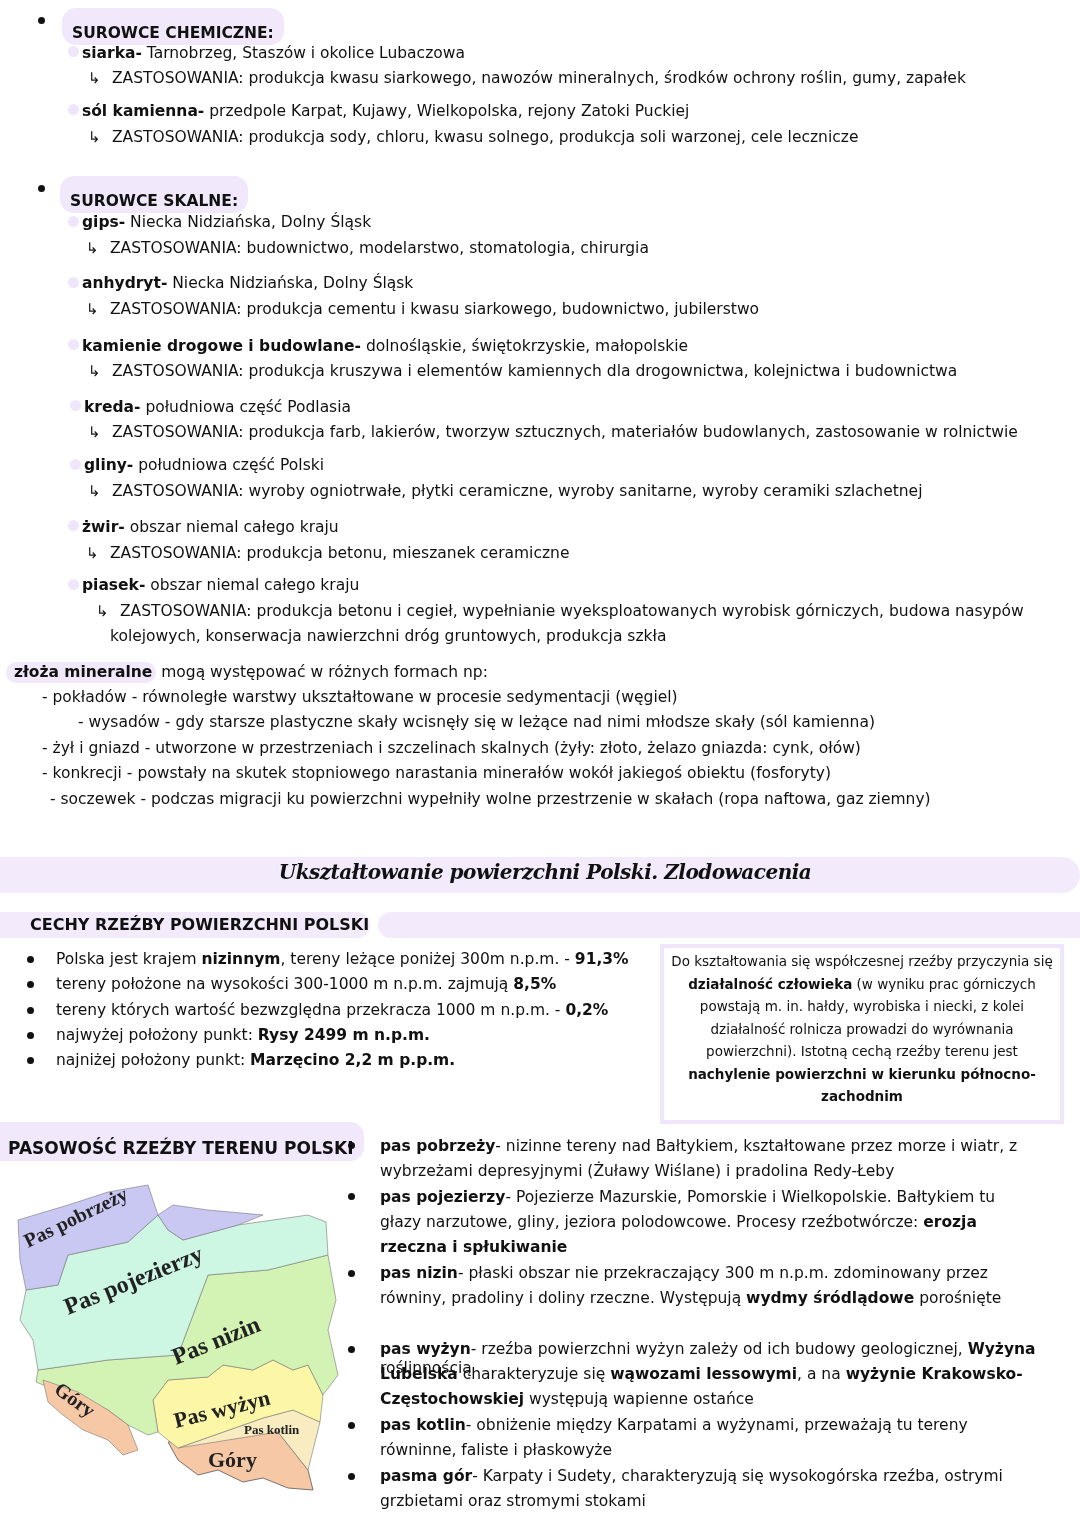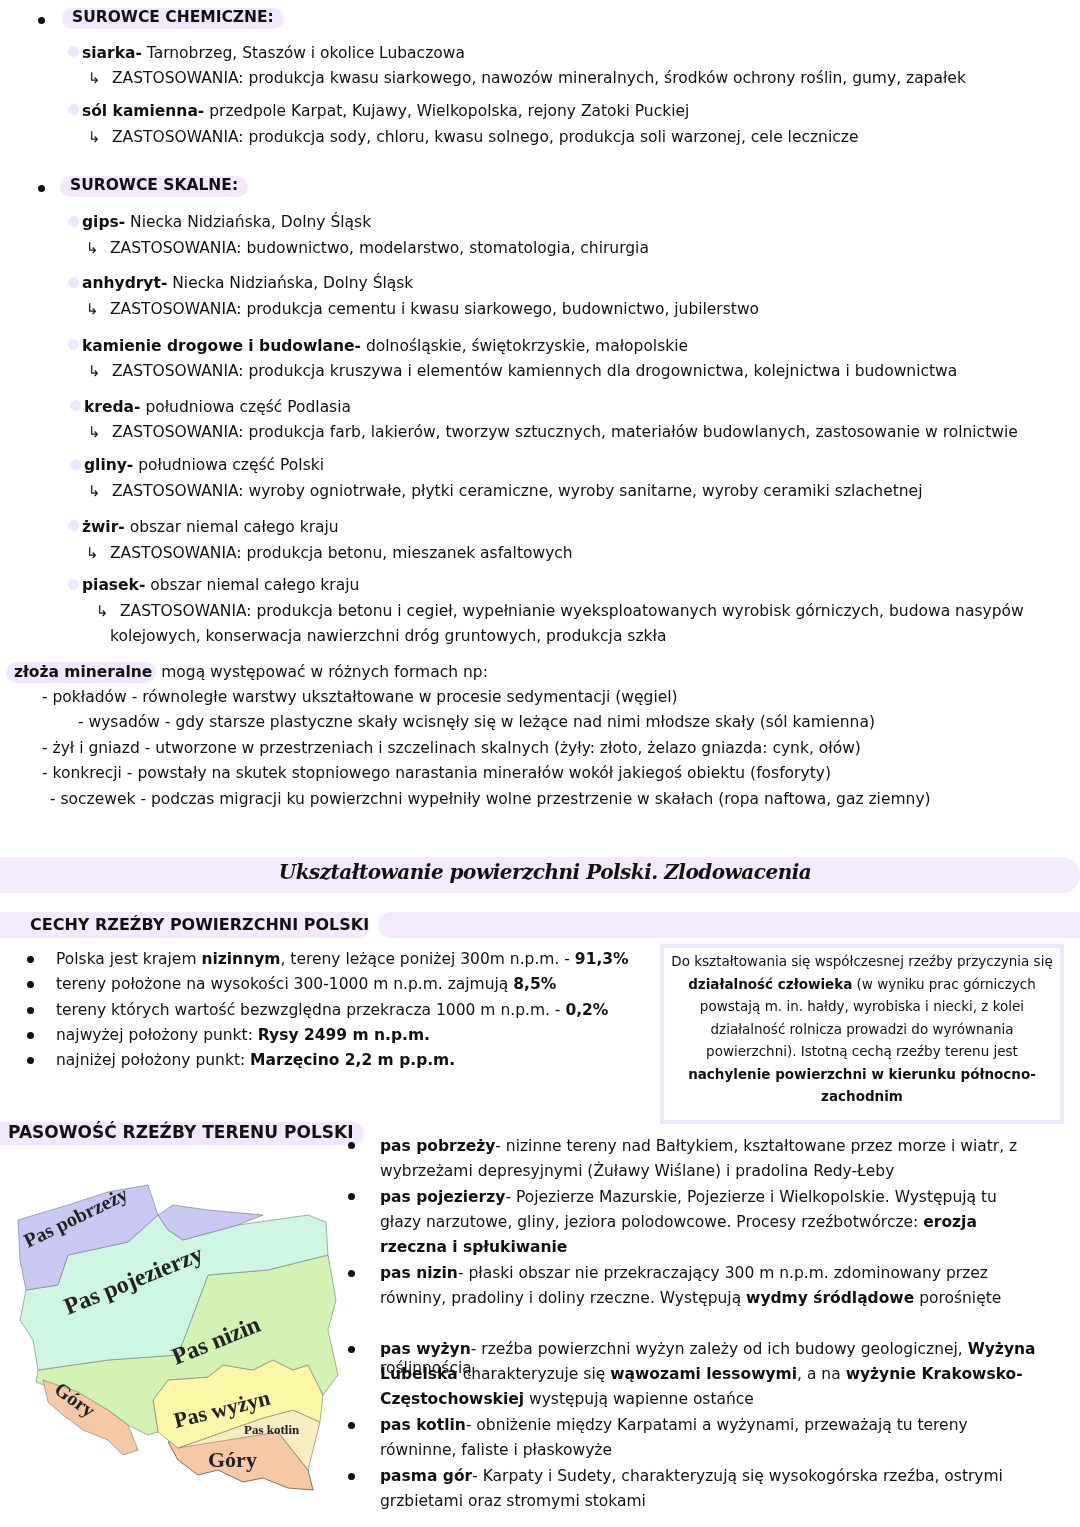--- a/index.html
+++ b/index.html
@@ -1,21 +1,21 @@
 <!DOCTYPE html>
 <html><head>
 <meta charset="utf-8">
 <style>
   html, body { margin: 0; padding: 0; }
   body {
     width: 1080px; height: 1527px; background: #ffffff; position: relative; overflow: hidden;
     font-family: "DejaVu Sans", sans-serif; color: #111; font-size: 15.5px;
   }
   .abs { position: absolute; white-space: nowrap; }
-  .hl { background: #f1e8fb; border-radius: 14px; padding: 0 10px 3px 10px; font-weight: bold; }
+  .hl { background: #f1e8fb; border-radius: 14px; padding: 16px 10px 3px 10px; font-weight: bold; }
   .bullet { position: absolute; width: 7px; height: 7px; border-radius: 50%; background: #111; }
   .dot { position: absolute; width: 11px; height: 11px; border-radius: 50%; background: #efe6fb; }
   b { font-weight: bold; }
   .arrow { display: inline-block; width: 24px; font-size: 15px; }
   .line { height: 25px; line-height: 25px; }
   .band {
     position: absolute; left: 0; top: 857px; width: 1080px; height: 36px;
     background: #f3eafc; border-radius: 0 18px 18px 0;
   }
   .title-script {
@@ -99,21 +99,21 @@
 </div>
 <div class="abs line" style="left:88px;top:479px;">
   <span class="arrow">↳</span><span>ZASTOSOWANIA: wyroby ogniotrwałe, płytki ceramiczne, wyroby sanitarne, wyroby ceramiki szlachetnej</span>
 </div>
 
 <div class="dot" style="left:68px;top:520px;"></div>
 <div class="abs line" style="left:82px;top:515px;">
   <b>żwir-</b><span> obszar niemal całego kraju</span>
 </div>
 <div class="abs line" style="left:86px;top:541px;">
-  <span class="arrow">↳</span><span>ZASTOSOWANIA: produkcja betonu, mieszanek asfaltowych</span>
+  <span class="arrow">↳</span><span>ZASTOSOWANIA: produkcja betonu, mieszanek ceramiczne</span>
 </div>
 
 <div class="dot" style="left:68px;top:579px;"></div>
 <div class="abs line" style="left:82px;top:573px;">
   <b>piasek-</b><span> obszar niemal całego kraju</span>
 </div>
 <div class="abs line" style="left:96px;top:599px;">
   <span class="arrow">↳</span><span>ZASTOSOWANIA: produkcja betonu i cegieł, wypełnianie wyeksploatowanych wyrobisk górniczych, budowa nasypów</span>
 </div>
 <div class="abs line" style="left:110px;top:624px;">kolejowych, konserwacja nawierzchni dróg gruntowych, produkcja szkła</div>
@@ -183,21 +183,21 @@
 </svg>
 
 <div class="bullet" style="left:348px;top:1142px;"></div>
 <div class="abs line" style="left:380px;top:1134px;">
   <b>pas pobrzeży</b><span>- nizinne tereny nad Bałtykiem, kształtowane przez morze i wiatr, z</span>
 </div>
 <div class="abs line" style="left:380px;top:1159px;">wybrzeżami depresyjnymi (Żuławy Wiślane) i pradolina Redy-Łeby</div>
 
 <div class="bullet" style="left:348px;top:1193px;"></div>
 <div class="abs line" style="left:380px;top:1185px;">
-  <b>pas pojezierzy</b><span>- Pojezierze Mazurskie, Pojezierze i Wielkopolskie. Występują tu</span>
+  <b>pas pojezierzy</b><span>- Pojezierze Mazurskie, Pomorskie i Wielkopolskie. Bałtykiem tu</span>
 </div>
 <div class="abs line" style="left:380px;top:1210px;">
   <span>głazy narzutowe, gliny, jeziora polodowcowe. Procesy rzeźbotwórcze: </span><b>erozja</b>
 </div>
 <div class="abs line" style="left:380px;top:1235px;">
   <b>rzeczna i spłukiwanie</b>
 </div>
 
 <div class="bullet" style="left:348px;top:1270px;"></div>
 <div class="abs line" style="left:380px;top:1261px;">

